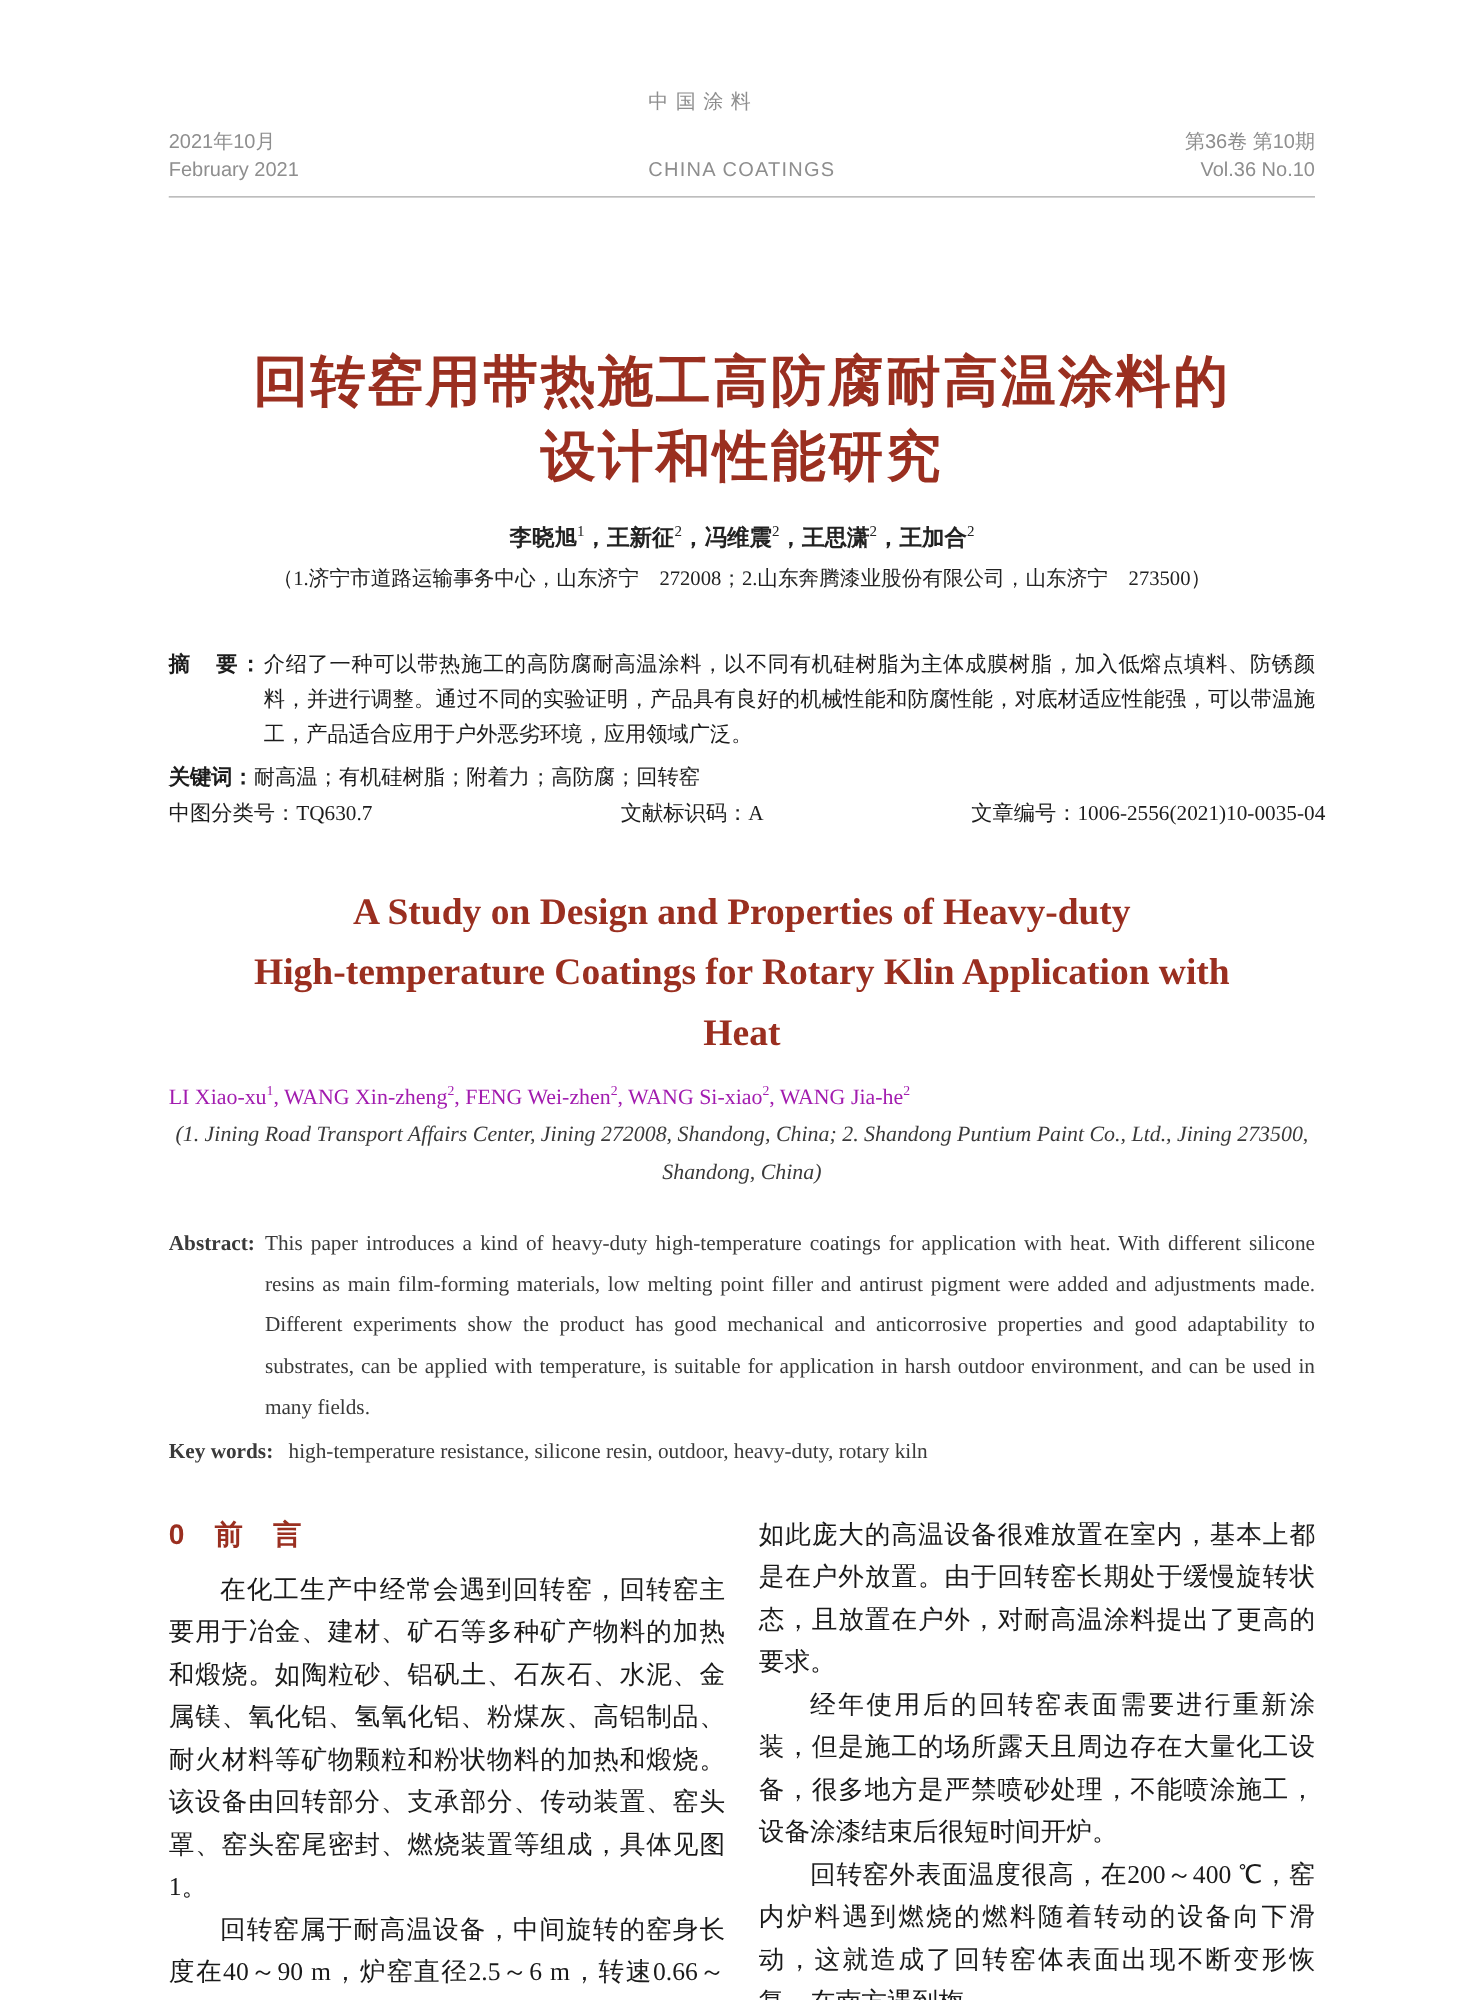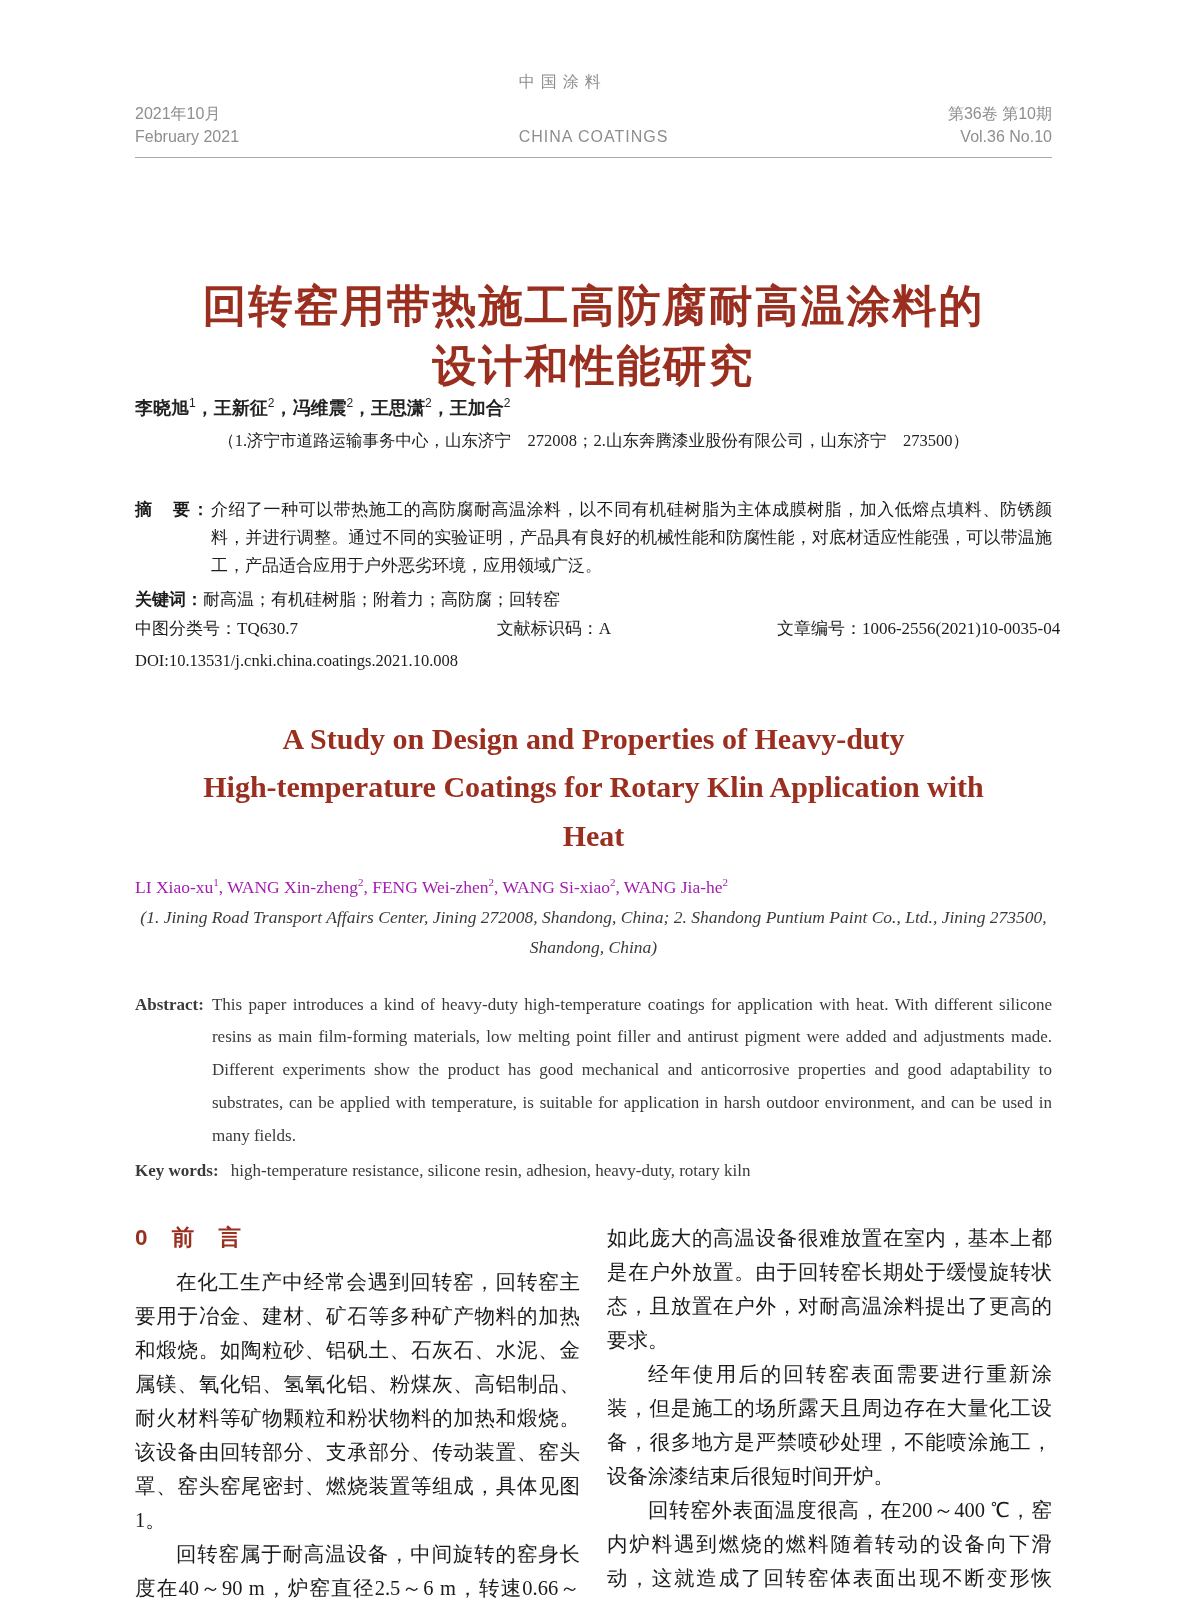--- a/index.html
+++ b/index.html
@@ -16,22 +16,22 @@
     border-bottom:1.5px solid #a8a8a8; padding-bottom:9px; }
   .jheader .cell { display:flex; flex-direction:column; }
   .jheader .c-left { text-align:left; }
   .jheader .c-mid  { text-align:left; letter-spacing:6px;gap:32px; }
   .jheader .c-mid .en { letter-spacing:1px; }
   .jheader .c-right{ text-align:right; }
   
   .cn-title { margin-top:118px; text-align:center; color:#9a2f20;
     font-family:"Liberation Sans", sans-serif; font-weight:700;
     font-size:44px; line-height:1.36; letter-spacing:2px; }
-  .cn-authors { text-align:left; font-size:18px;
-    font-weight:700; color:#222; font-family:Liberation Sans, sans-serif; }
+  .cn-authors { margin-top:22px; text-align:center; font-size:18px;
+    font-weight:700; color:#222; font-family:Liberation Serif, serif; }
   .cn-authors sup { font-size:12px; font-weight:400; }
   .cn-affil { margin-top:10px; text-align:center; font-size:16.5px; color:#222; }
   
   .hang { display:flex; font-size:17px; line-height:1.64; margin-top:0; }
   .hang .lab { font-weight:700; white-space:nowrap; }
   .hang .txt { flex:1; text-align:justify; }
   .cn-abstract { margin-top:44px; }
   .cn-abstract .lab { letter-spacing:2px; }
   .cn-keywords { margin-top:6px; }
   .class-row { margin-top:3px; display:flex; font-size:17px;gap:36px; }
@@ -97,42 +97,41 @@
     <span class="lab">关键词：</span>
     <span class="txt">耐高温；有机硅树脂；附着力；高防腐；回转窑</span>
   </div>
 
   <div class="class-row">
     <span class="c1">中图分类号：TQ630.7</span>
     <span class="c2">文献标识码：A</span>
     <span class="c3">文章编号：1006-2556(2021)10-0035-04</span>
   </div>
 
-  <div class="doi-row">DOI:10.13531/j.cnki.china.coatings.2021.10.008</div>
 
   <h2 class="en-title">
     <span style="display:block">A Study on Design and Properties of Heavy-duty</span>
     <span style="display:block">High-temperature Coatings for Rotary Klin Application with</span>
     <span style="display:block">Heat</span>
   </h2>
 
   <div class="en-authors">
     <span><span>LI Xiao-xu</span><sup>1</sup><span>, </span></span><span><span>WANG Xin-zheng</span><sup>2</sup><span>, </span></span><span><span>FENG Wei-zhen</span><sup>2</sup><span>, </span></span><span><span>WANG Si-xiao</span><sup>2</sup><span>, </span></span><span><span>WANG Jia-he</span><sup>2</sup><span></span></span>
   </div>
 
   <div class="en-affil">(1. Jining Road Transport Affairs Center, Jining 272008, Shandong, China; 2. Shandong Puntium Paint Co., Ltd., Jining 273500, Shandong, China)</div>
 
   <div class="hang en-abstract">
     <span class="lab">Abstract:</span>
     <span class="txt">This paper introduces a kind of heavy-duty high-temperature coatings for application with heat. With different silicone resins as main film-forming materials, low melting point filler and antirust pigment were added and adjustments made. Different experiments show the product has good mechanical and anticorrosive properties and good adaptability to substrates, can be applied with temperature, is suitable for application in harsh outdoor environment, and can be used in many fields.</span>
   </div>
 
   <div class="en-keywords">
     <span class="lab">Key words:</span>
-    <span>high-temperature resistance, silicone resin, adhesion, heavy-duty, rotary kiln</span>
+    <span>high-temperature resistance, silicone resin, outdoor, heavy-duty, rotary kiln</span>
   </div>
 
   <div class="body-cols">
     <div class="col">
       <div class="sec-head">0 前 言</div>
       <p class="ind">在化工生产中经常会遇到回转窑，回转窑主要用于冶金、建材、矿石等多种矿产物料的加热和煅烧。如陶粒砂、铝矾土、石灰石、水泥、金属镁、氧化铝、氢氧化铝、粉煤灰、高铝制品、耐火材料等矿物颗粒和粉状物料的加热和煅烧。该设备由回转部分、支承部分、传动装置、窑头罩、窑头窑尾密封、燃烧装置等组成，具体见图1。</p>
       <p class="ind">回转窑属于耐高温设备，中间旋转的窑身长度在40～90 m，炉窑直径2.5～6 m，转速0.66～3.94 r/min。</p>
     </div>
     <div class="col">
       <p>如此庞大的高温设备很难放置在室内，基本上都是在户外放置。由于回转窑长期处于缓慢旋转状态，且放置在户外，对耐高温涂料提出了更高的要求。</p>

